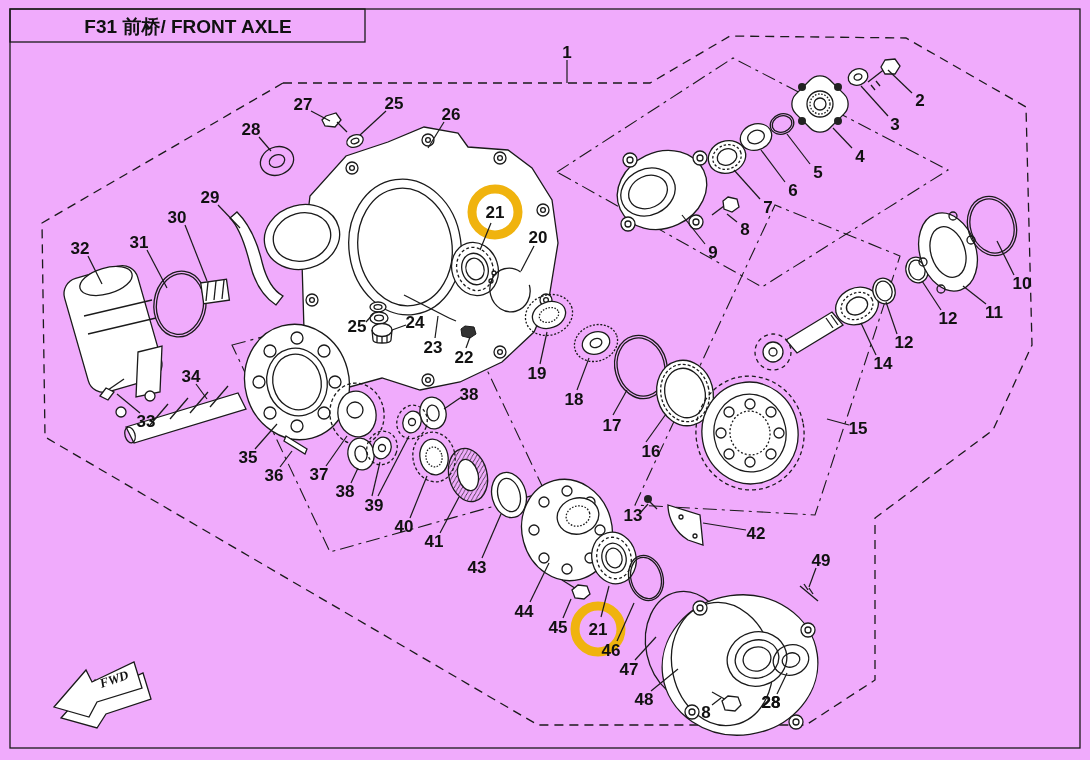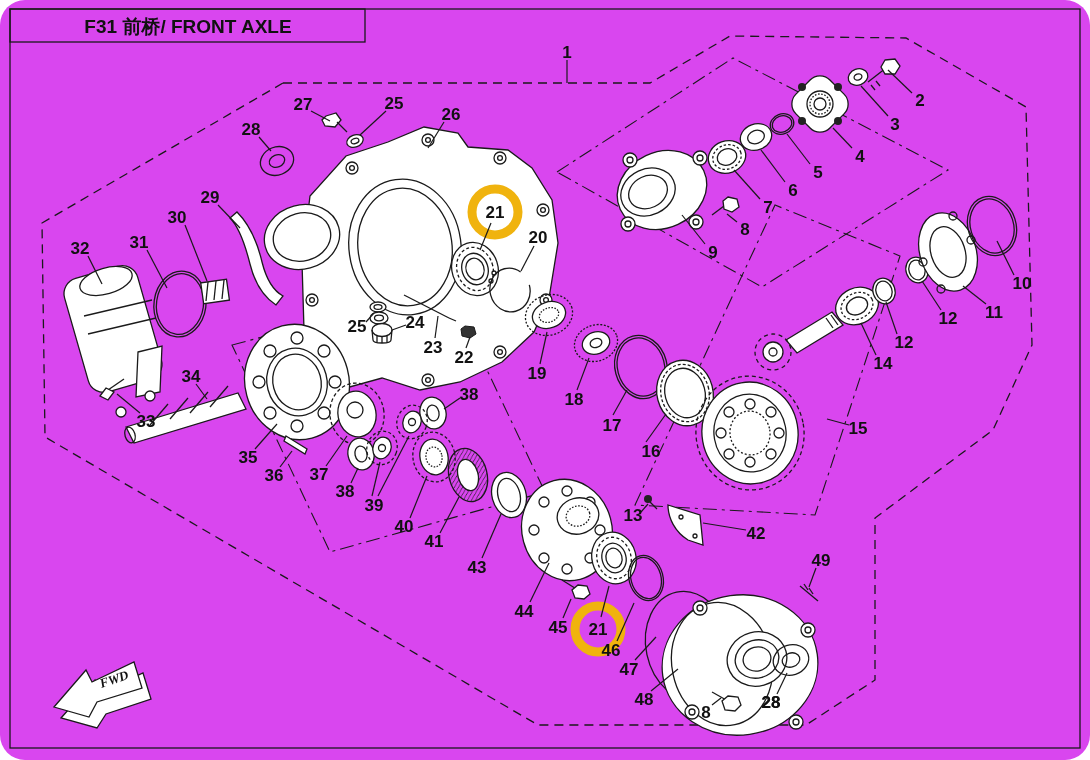--- a/index.html
+++ b/index.html
@@ -1,17 +1,17 @@
 <!DOCTYPE html>
 <html><head>
 <meta charset="utf-8">
 <style>
   html,body{margin:0;padding:0;background:#fff;}
-  .page{position:relative;width:1090px;height:760px;background:#d946ef;overflow:hidden;
-        font-family:"Liberation Sans",sans-serif;border-radius:25px;}
+  .page{position:relative;width:1090px;height:760px;background:#f0abfc;overflow:hidden;
+        font-family:"Liberation Sans",sans-serif;}
   svg{position:absolute;top:0;left:0;}
   .ln{fill:none;stroke:#1a1a1a;stroke-width:1.3;}
   .fw{fill:#ffffff;stroke:#1a1a1a;stroke-width:1.3;}
   .dash{fill:none;stroke:#1a1a1a;stroke-width:1.3;stroke-dasharray:9 6;}
   .phantom{fill:none;stroke:#1a1a1a;stroke-width:1.1;stroke-dasharray:14 5 3 5;}
   .ldr{stroke:#1a1a1a;stroke-width:1.2;fill:none;}
   .callout{font:bold 17px "Liberation Sans",sans-serif;fill:#111;}
   .title-text{font:bold 19px "Liberation Sans",sans-serif;fill:#111;}
   .fwd-text{font:italic bold 13px "Liberation Serif",serif;fill:#111;}
   text{text-anchor:middle;dominant-baseline:central;}

